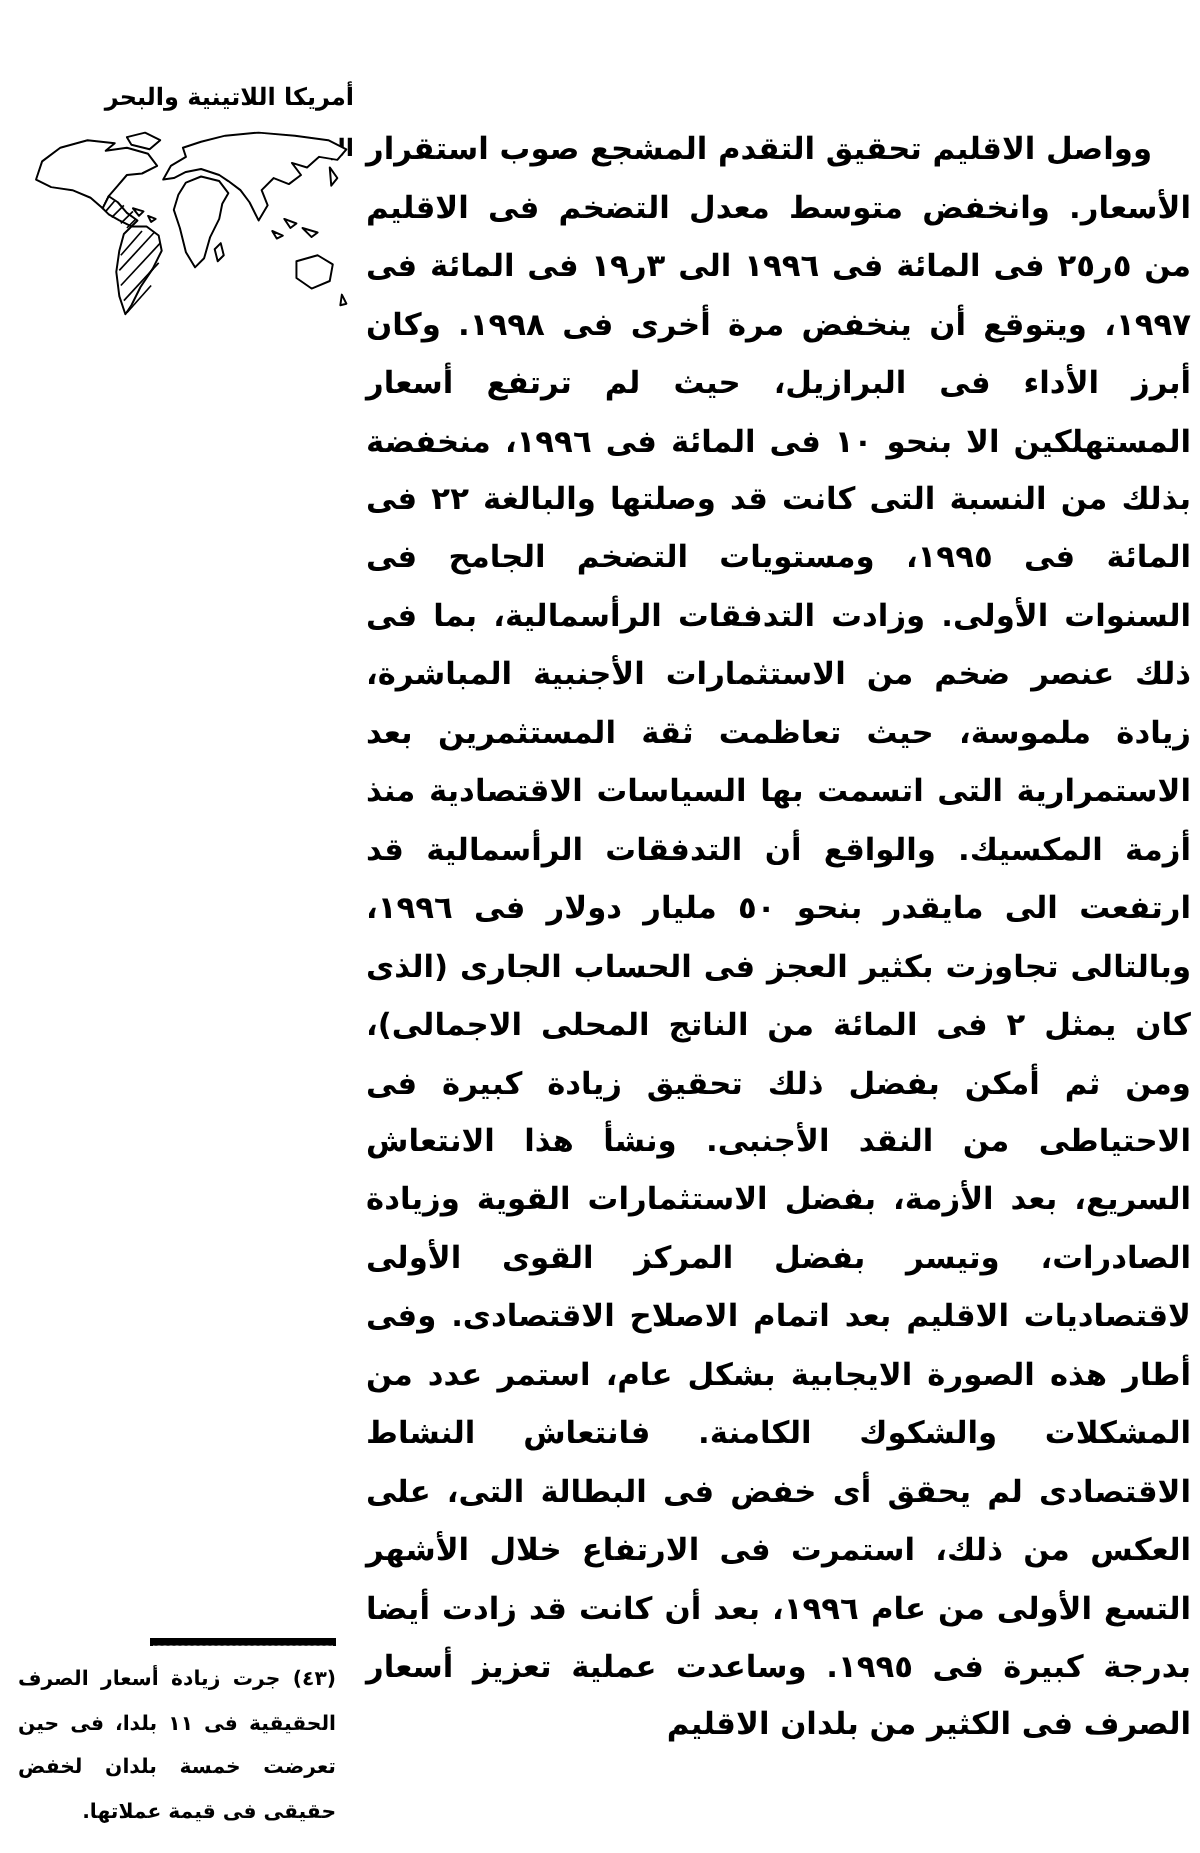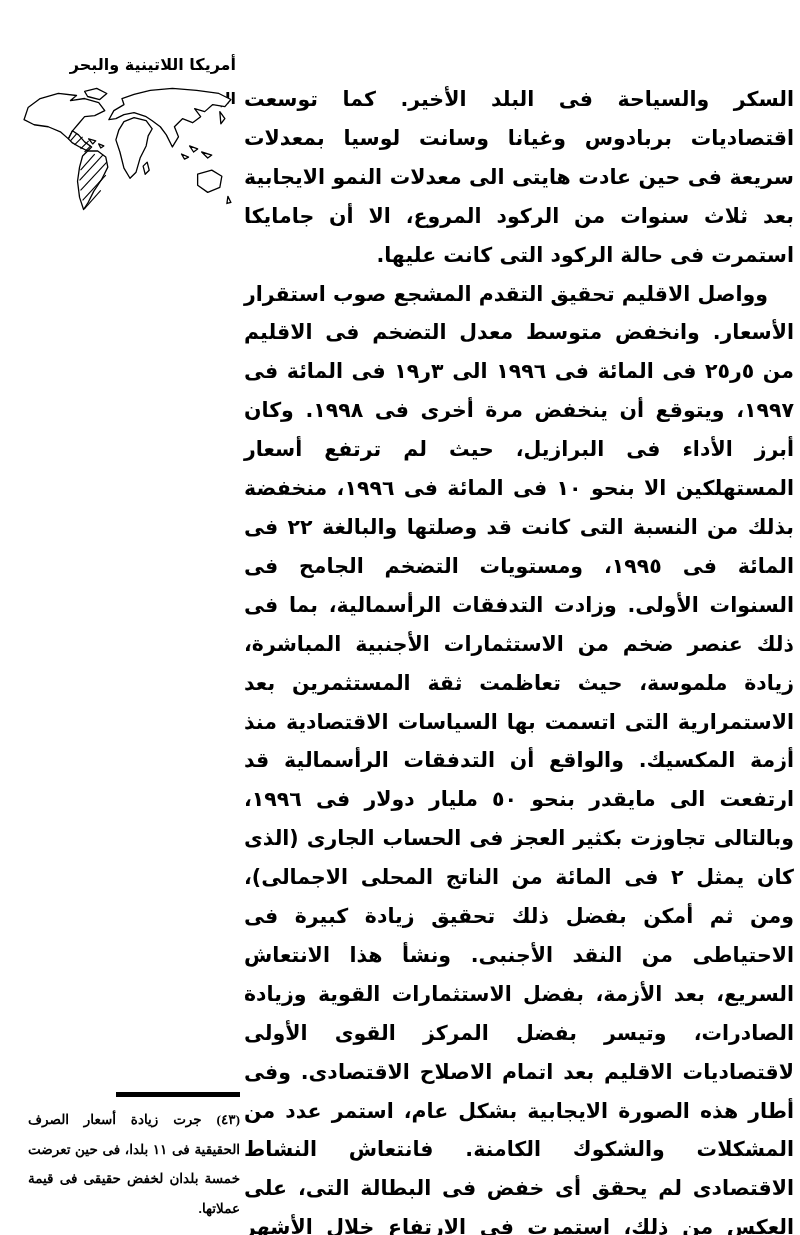--- a/index.html
+++ b/index.html
@@ -19,23 +19,23 @@
   .main-text{
     position:absolute;left:244px;top:80px;width:550px;
     direction:rtl;text-align:justify;
     font-size:20.5px;font-weight:bold;line-height:38.9px;
     letter-spacing:0;
   }
   .main-text p{margin:0;padding:0;}
   .main-text p.indent{text-indent:26px;}
   
   .footnote{
-    position:absolute;left:28px;top:1092px;width:212px;
+    position:absolute;left:12px;top:1092px;width:212px;
     direction:rtl;text-align:justify;
-    font-size:13.5px;font-weight:bold;line-height:29.5px;font-family:Liberation Serif, serif;
+    font-size:13.5px;font-weight:bold;line-height:29.5px;
   }
   .footnote-rule{
     width:124px;height:3px;background:#000;
     border-bottom:2px dotted #000;
     margin-left:auto;margin-right:0;margin-bottom:8px;
   }
 </style>
 </head>
 <body>
 
@@ -84,23 +84,20 @@
       <line x1="64" y1="66" x2="70" y2="60"></line>
       <line x1="60" y1="84" x2="74" y2="68"></line>
       <line x1="59" y1="94" x2="82" y2="69"></line>
       <line x1="60" y1="104" x2="86" y2="76"></line>
       <line x1="62" y1="114" x2="85" y2="89"></line>
       <line x1="64" y1="122" x2="80" y2="104"></line>
     </g>
   </svg>
 
   <div class="main-text">
-    <p>
-      <span>السكر والسياحة فى البلد الأخير. كما توسعت اقتصاديات بربادوس وغيانا وسانت لوسيا بمعدلات سريعة فى حين عادت هايتى الى معدلات النمو الايجابية بعد ثلاث سنوات من الركود المروع، الا أن جامايكا استمرت فى حالة الركود التى كانت عليها.</span>
-    </p>
     <p class="indent">
       <span>وواصل الاقليم تحقيق التقدم المشجع صوب استقرار الأسعار. وانخفض متوسط معدل التضخم فى الاقليم من ٥ر٢٥ فى المائة فى ١٩٩٦ الى ٣ر١٩ فى المائة فى ١٩٩٧، ويتوقع أن ينخفض مرة أخرى فى ١٩٩٨. وكان أبرز الأداء فى البرازيل، حيث لم ترتفع أسعار المستهلكين الا بنحو ١٠ فى المائة فى ١٩٩٦، منخفضة بذلك من النسبة التى كانت قد وصلتها والبالغة ٢٢ فى المائة فى ١٩٩٥، ومستويات التضخم الجامح فى السنوات الأولى. وزادت التدفقات الرأسمالية، بما فى ذلك عنصر ضخم من الاستثمارات الأجنبية المباشرة، زيادة ملموسة، حيث تعاظمت ثقة المستثمرين بعد الاستمرارية التى اتسمت بها السياسات الاقتصادية منذ أزمة المكسيك. والواقع أن التدفقات الرأسمالية قد ارتفعت الى مايقدر بنحو ٥٠ مليار دولار فى ١٩٩٦، وبالتالى تجاوزت بكثير العجز فى الحساب الجارى (الذى كان يمثل ٢ فى المائة من الناتج المحلى الاجمالى)، ومن ثم أمكن بفضل ذلك تحقيق زيادة كبيرة فى الاحتياطى من النقد الأجنبى. ونشأ هذا الانتعاش السريع، بعد الأزمة، بفضل الاستثمارات القوية وزيادة الصادرات، وتيسر بفضل المركز القوى الأولى لاقتصاديات الاقليم بعد اتمام الاصلاح الاقتصادى. وفى أطار هذه الصورة الايجابية بشكل عام، استمر عدد من المشكلات والشكوك الكامنة. فانتعاش النشاط الاقتصادى لم يحقق أى خفض فى البطالة التى، على العكس من ذلك، استمرت فى الارتفاع خلال الأشهر التسع الأولى من عام ١٩٩٦، بعد أن كانت قد زادت أيضا بدرجة كبيرة فى ١٩٩٥. وساعدت عملية تعزيز أسعار الصرف فى الكثير من بلدان الاقليم</span>
     </p>
   </div>
 
   <div class="footnote">
     <div class="footnote-rule"></div>
     <div>(٤٣) جرت زيادة أسعار الصرف الحقيقية فى ١١ بلدا، فى حين تعرضت خمسة بلدان لخفض حقيقى فى قيمة عملاتها.</div>
   </div>
 

